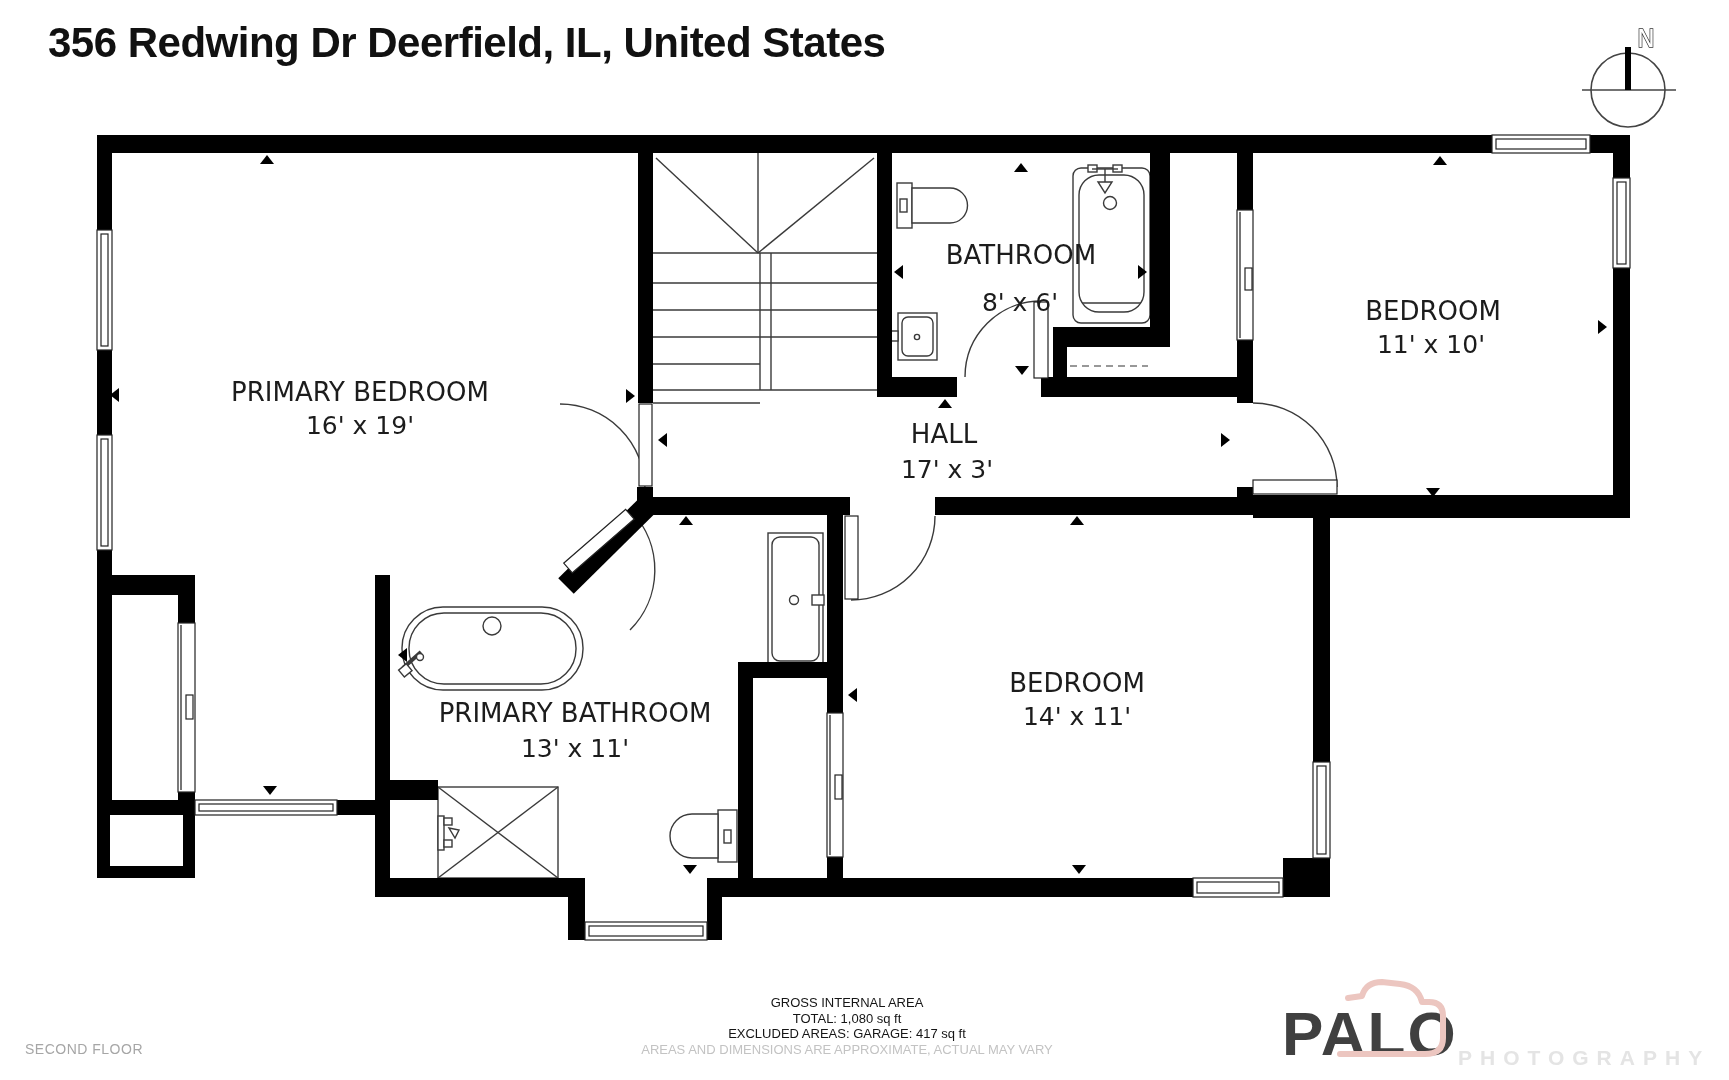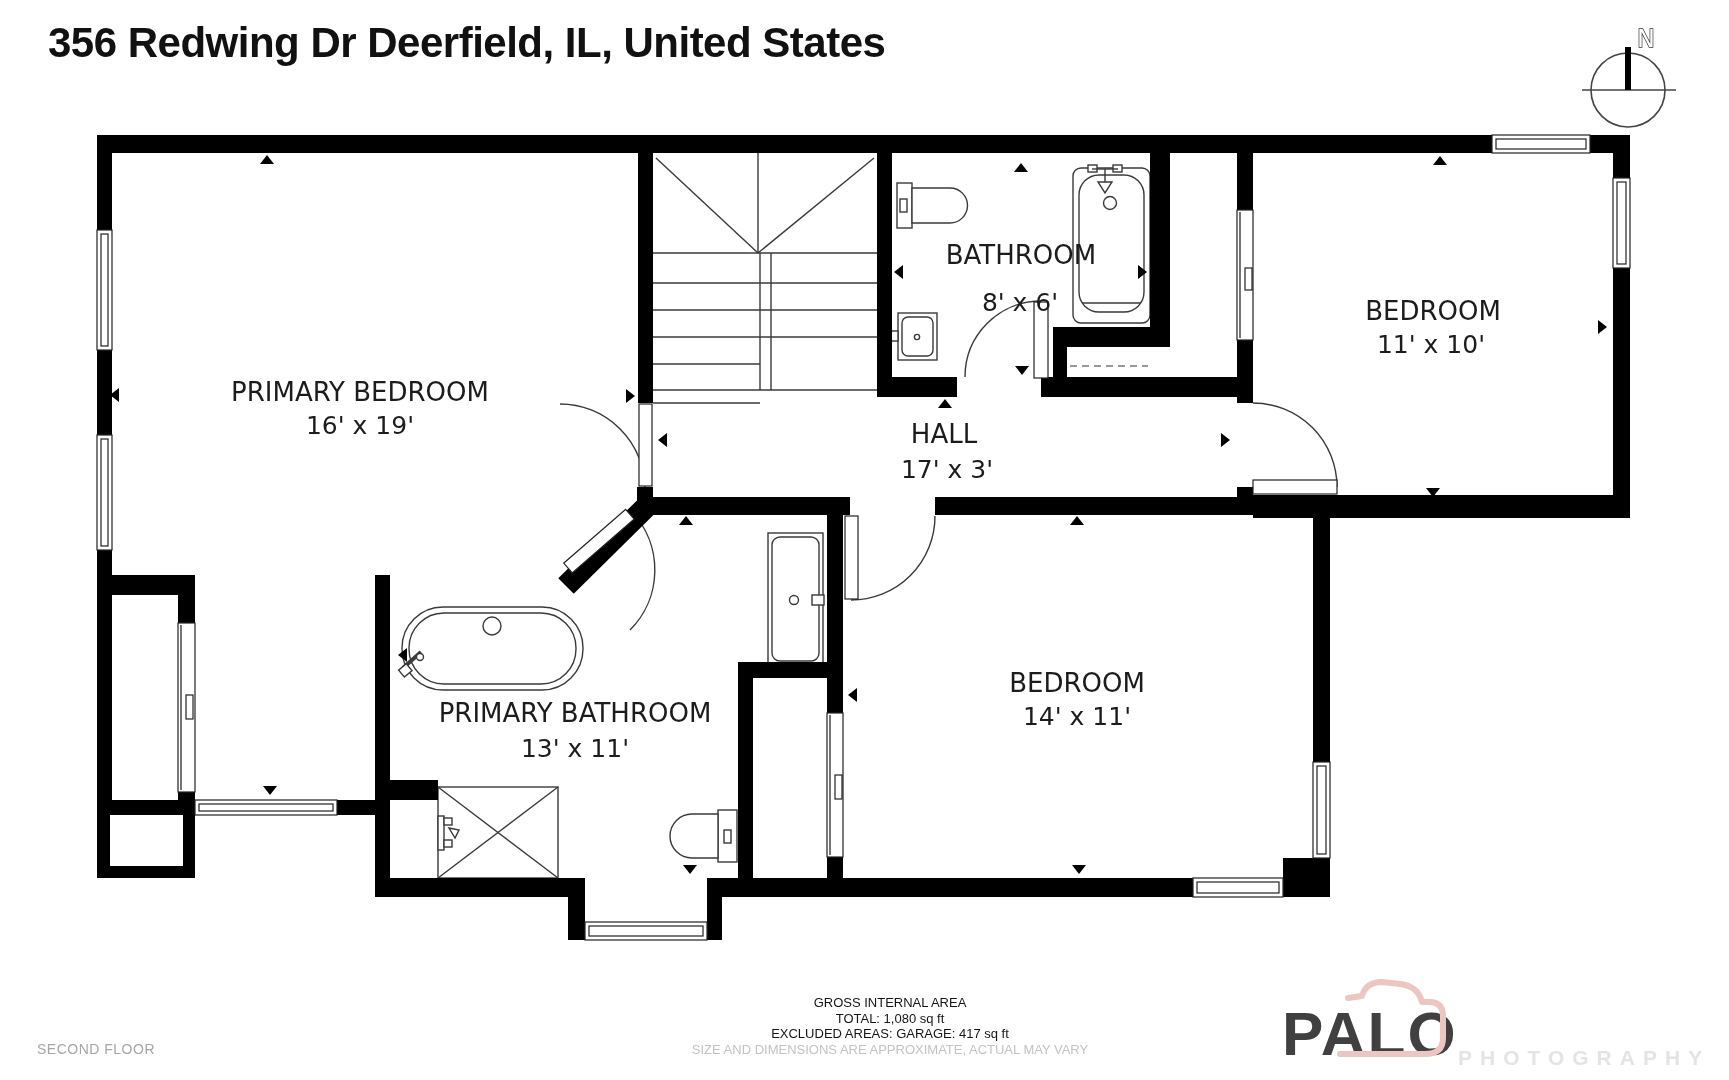--- a/index.html
+++ b/index.html
@@ -1,21 +1,21 @@
 <!DOCTYPE html>
 <html><head>
 <meta charset="utf-8">
 <style>
   html,body{margin:0;padding:0;background:#ffffff;}
   #stage{position:relative;width:1729px;height:1080px;background:#fff;overflow:hidden;
          font-family:"Liberation Sans",sans-serif;}
   #plan-title{position:absolute;left:48px;top:12px;font-size:42px;font-weight:600;color:#111;
               letter-spacing:-0.5px;white-space:nowrap;margin-top:7px;}
-  #floor-label{position:absolute;left:37px;top:1041px;font-size:14px;color:#a6a6a6;letter-spacing:.5px;}
-  #footer{position:absolute;left:590px;top:995px;width:600px;text-align:center;color:#151515;
+  #floor-label{position:absolute;left:25px;top:1041px;font-size:14px;color:#a6a6a6;letter-spacing:.5px;}
+  #footer{position:absolute;left:547px;top:995px;width:600px;text-align:center;color:#151515;
           font-size:13px;line-height:15.6px;white-space:nowrap;}
   #footer .muted{color:#c3c3c3;}
   #watermark{position:absolute;left:1278px;top:972px;width:451px;height:100px;}
   .wm-word{position:absolute;font-weight:bold;font-size:62px;color:#404040;letter-spacing:2px;
            font-family:"Liberation Sans",sans-serif;}
   #wm-left{left:4px;top:26px;}
   #wm-right{left:178px;top:26px;}
   #wm-sub{position:absolute;left:180px;top:74px;font-size:21px;color:#e4e4e4;letter-spacing:8px;font-weight:bold;}
   #wm-camera{position:absolute;left:52px;top:2px;}
   svg text.room-name{font-family:"DejaVu Sans",sans-serif;font-size:26px;fill:#1c1c1c;}
@@ -286,21 +286,21 @@
 
       <text class="room-name" x="1077" y="692">BEDROOM</text>
       <text class="room-dims" x="1077" y="725">14' x 11'</text>
     </g>
   </svg>
 
   <div id="footer">
     <div>GROSS INTERNAL AREA</div>
     <div>TOTAL: 1,080 sq ft</div>
     <div>EXCLUDED AREAS: GARAGE: 417 sq ft</div>
-    <div class="muted">SIZE AND DIMENSIONS ARE APPROXIMATE, ACTUAL MAY VARY</div>
+    <div class="muted">AREAS AND DIMENSIONS ARE APPROXIMATE, ACTUAL MAY VARY</div>
   </div>
 
   <div id="floor-label">SECOND FLOOR</div>
 
   <div id="watermark">
     <div id="wm-left" class="wm-word">PALO</div>
     <div id="wm-sub">PHOTOGRAPHY</div>
     <svg id="wm-camera" width="130" height="90" viewBox="0 0 130 90">
       <path d="M 10 80 L 95 80 Q 113 80 113 64 L 113 42 Q 113 28 99 28 L 92 28 Q 88 12 70 10 L 52 8 Q 36 8 32 22 L 18 24" fill="none" stroke="#ecc6c0" stroke-width="6" stroke-linecap="round" stroke-linejoin="round"></path>
     </svg>

